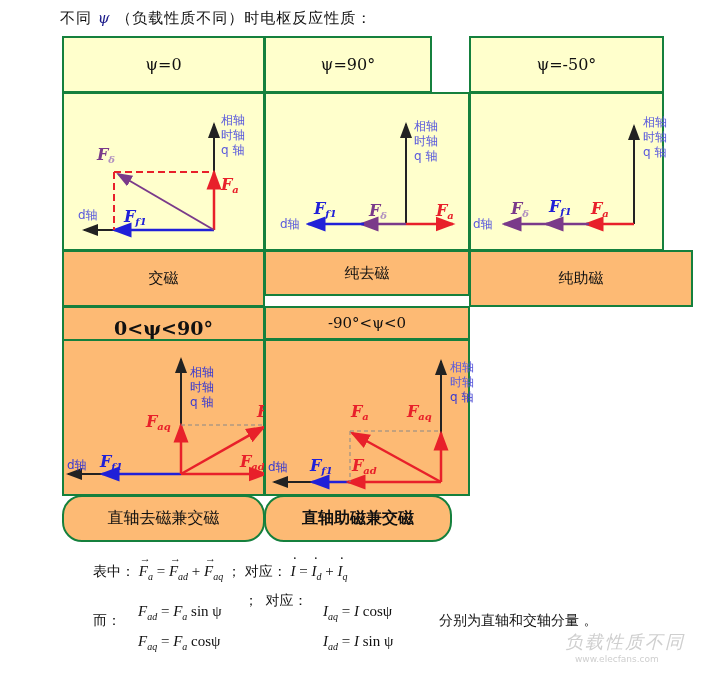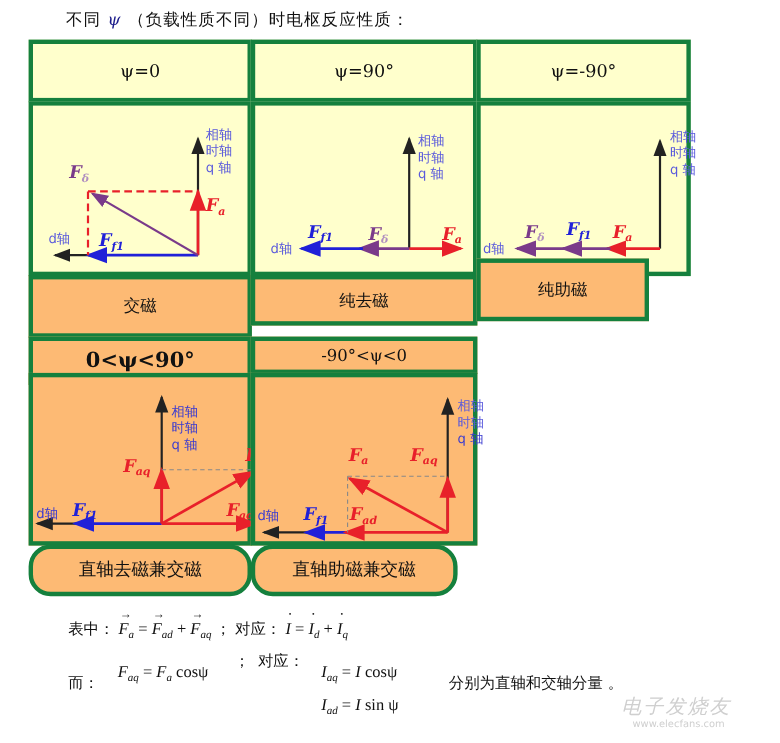--- a/index.html
+++ b/index.html
@@ -1,30 +1,30 @@
 <!DOCTYPE html>
 <html><head>
 <meta charset="utf-8">
 <style>
   html, body { margin:0; padding:0; background:#ffffff; }
   body { width:709px; height:675px; position:relative; overflow:hidden;
          font-family: "DejaVu Sans", "Liberation Sans", sans-serif; color:#111; }
   .title { position:absolute; left:60px; top:9px; font-size:15px; letter-spacing:1px; }
   .title .psi { font-family:"DejaVu Serif", serif; font-style:italic; color:#1b1b8a; }
-  .cell { position:absolute; box-sizing:border-box; border:4px solid #15803d; }
+  .cell { position:absolute; box-sizing:border-box; border:2px solid #15803d;margin-left:36px; }
   .yellow { background:#ffffcc; }
   .cyan { background:#fdba74; }
   .hdr { display:flex; align-items:center; justify-content:center;
          font-family:"DejaVu Serif","Liberation Serif", serif; font-size:16px; }
   .lbl { display:flex; align-items:center; justify-content:center; font-size:15px; }
   .lbl2 { display:flex; align-items:center; justify-content:center; font-size:16px;border-radius:20px; }
   svg { position:absolute; left:0; top:0; overflow:visible; }
   .vtext { font-family:"DejaVu Serif", serif; font-weight:bold; font-style:italic; }
 
-  .formula { position:absolute; font-family:"Liberation Serif","DejaVu Serif", serif; font-size:15px; }
+  .formula { position:absolute; font-family:"Liberation Serif","DejaVu Serif", serif; font-size:15px;margin-left:31px; }
   .formula .cn { font-family:"DejaVu Sans", sans-serif; font-size:14px; }
   .formula i { font-style:italic; }
   .formula sub { font-size:10px; font-style:italic; }
   .vec { position:relative; display:inline-block; }
   .vec::before { content:"\2192"; position:absolute; top:-11px; left:1px; font-size:11px; font-style:normal; }
   .dot { position:relative; display:inline-block; }
   .dot::before { content:"\00B7"; position:absolute; top:-12px; left:2px; font-size:14px; font-style:normal; }
   .watermark { position:absolute; left:565px; top:630px; color:#cfcfcf; font-size:12px; }
   .watermark .big { font-size:18px; font-style:italic; letter-spacing:2px; }
   .watermark .url { font-size:9px; display:block; margin-left:10px; }
@@ -34,25 +34,25 @@
 
 <div class="title">
   <span>不同</span>
   <span class="psi">ψ</span>
   <span>（负载性质不同）时电枢反应性质：</span>
 </div>
 
 <div class="cell yellow hdr" style="left:26px;top:36px;width:203px;height:57px;">
   <span>ψ=0</span>
 </div>
-<div class="cell yellow hdr" style="left:228px;top:36px;width:206px;height:57px;">
+<div class="cell yellow hdr" style="left:228px;top:36px;width:168px;height:57px;">
   <span>ψ=90°</span>
 </div>
 <div class="cell yellow hdr" style="left:433px;top:36px;width:195px;height:57px;">
-  <span>ψ=-90°</span>
+  <span>ψ=-50°</span>
 </div>
 
 <div class="cell yellow" style="left:26px;top:92px;width:203px;height:159px;">
   <svg width="203" height="159">
     <defs>
       <marker id="ab" markerWidth="8" markerHeight="8" refX="7" refY="4" orient="auto">
           <path d="M0,1 L8,4 L0,7 Z" fill="#222"></path>
         </marker>
       <marker id="ar" markerWidth="8" markerHeight="8" refX="7" refY="4" orient="auto">
           <path d="M0,1 L8,4 L0,7 Z" fill="#e8202a"></path>
@@ -112,21 +112,21 @@
     <text x="120" y="120" fill="#e8202a" font-size="16" class="vtext"><tspan>F</tspan><tspan font-size="10" dy="3">a</tspan></text>
   </svg>
 </div>
 
 <div class="cell cyan lbl" style="left:26px;top:250px;width:203px;height:57px;">
   <span>交磁</span>
 </div>
 <div class="cell cyan lbl" style="left:228px;top:250px;width:206px;height:46px;">
   <span>纯去磁</span>
 </div>
-<div class="cell cyan lbl" style="left:433px;top:235px;width:157px;height:57px;">
+<div class="cell cyan lbl" style="left:433px;top:250px;width:224px;height:57px;">
   <span>纯助磁</span>
 </div>
 
 <div class="cell cyan hdr" style="left:26px;top:306px;width:203px;height:44px;font-size:19px;font-weight:bold;">
   <span>0&lt;ψ&lt;90°</span>
 </div>
 <div class="cell cyan hdr" style="left:228px;top:306px;width:206px;height:34px;font-size:15px;">
   <span>-90°&lt;ψ&lt;0</span>
 </div>
 
@@ -168,46 +168,47 @@
     <text x="44" y="130" fill="#2020d8" font-size="16" class="vtext"><tspan>F</tspan><tspan font-size="10" dy="3">f1</tspan></text>
     <text x="86" y="130" fill="#e8202a" font-size="16" class="vtext"><tspan>F</tspan><tspan font-size="10" dy="3">ad</tspan></text>
     <text x="85" y="76" fill="#e8202a" font-size="16" class="vtext"><tspan>F</tspan><tspan font-size="10" dy="3">a</tspan></text>
     <text x="141" y="76" fill="#e8202a" font-size="16" class="vtext"><tspan>F</tspan><tspan font-size="10" dy="3">aq</tspan></text>
   </svg>
 </div>
 
 <div class="cell cyan lbl2" style="left:26px;top:495px;width:203px;height:47px;">
   <span>直轴去磁兼交磁</span>
 </div>
-<div class="cell cyan lbl2" style="left:228px;top:495px;width:188px;height:47px;">
+<div class="cell cyan lbl2" style="left:228px;top:495px;width:188px;height:47px;font-weight:bold;">
   <span>直轴助磁兼交磁</span>
 </div>
 
 <div class="formula" style="left:62px;top:563px;">
   <span class="cn">表中：</span>
   <i class="vec">F</i><sub>a</sub><span> = </span><i class="vec">F</i><sub>ad</sub><span> + </span><i class="vec">F</i><sub>aq</sub>
   <span class="cn">；</span>
   <span class="cn">对应：</span>
   <i class="dot">I</i><span> = </span><i class="dot">I</i><sub>d</sub><span> + </span><i class="dot">I</i><sub>q</sub>
 </div>
 
 <div class="formula" style="left:62px;top:612px;">
   <span class="cn">而：</span>
 </div>
 <div class="formula" style="left:107px;top:599px;line-height:25px;">
+  <div><i>F</i><sub>ad</sub><span> = </span><i>F</i><sub>a</sub><span> sin ψ</span></div>
   <div><i>F</i><sub>aq</sub><span> = </span><i>F</i><sub>a</sub><span> cosψ</span></div>
 </div>
 <div class="formula" style="left:213px;top:592px;">
   <span class="cn">；</span>
   &nbsp;<span class="cn">对应：</span>
 </div>
 <div class="formula" style="left:292px;top:599px;line-height:25px;">
   <div><i>I</i><sub>aq</sub><span> = </span><i>I</i><span> cosψ</span></div>
   <div><i>I</i><sub>ad</sub><span> = </span><i>I</i><span> sin ψ</span></div>
 </div>
 <div class="formula" style="left:408px;top:612px;">
   <span class="cn">分别为直轴和交轴分量 。</span>
 </div>
 
 <div class="watermark">
-  <span class="big">电子发烧友</span>
+  <span class="big">负载性质不同</span>
   <span class="url">www.elecfans.com</span>
 </div>
 
 </body></html>

